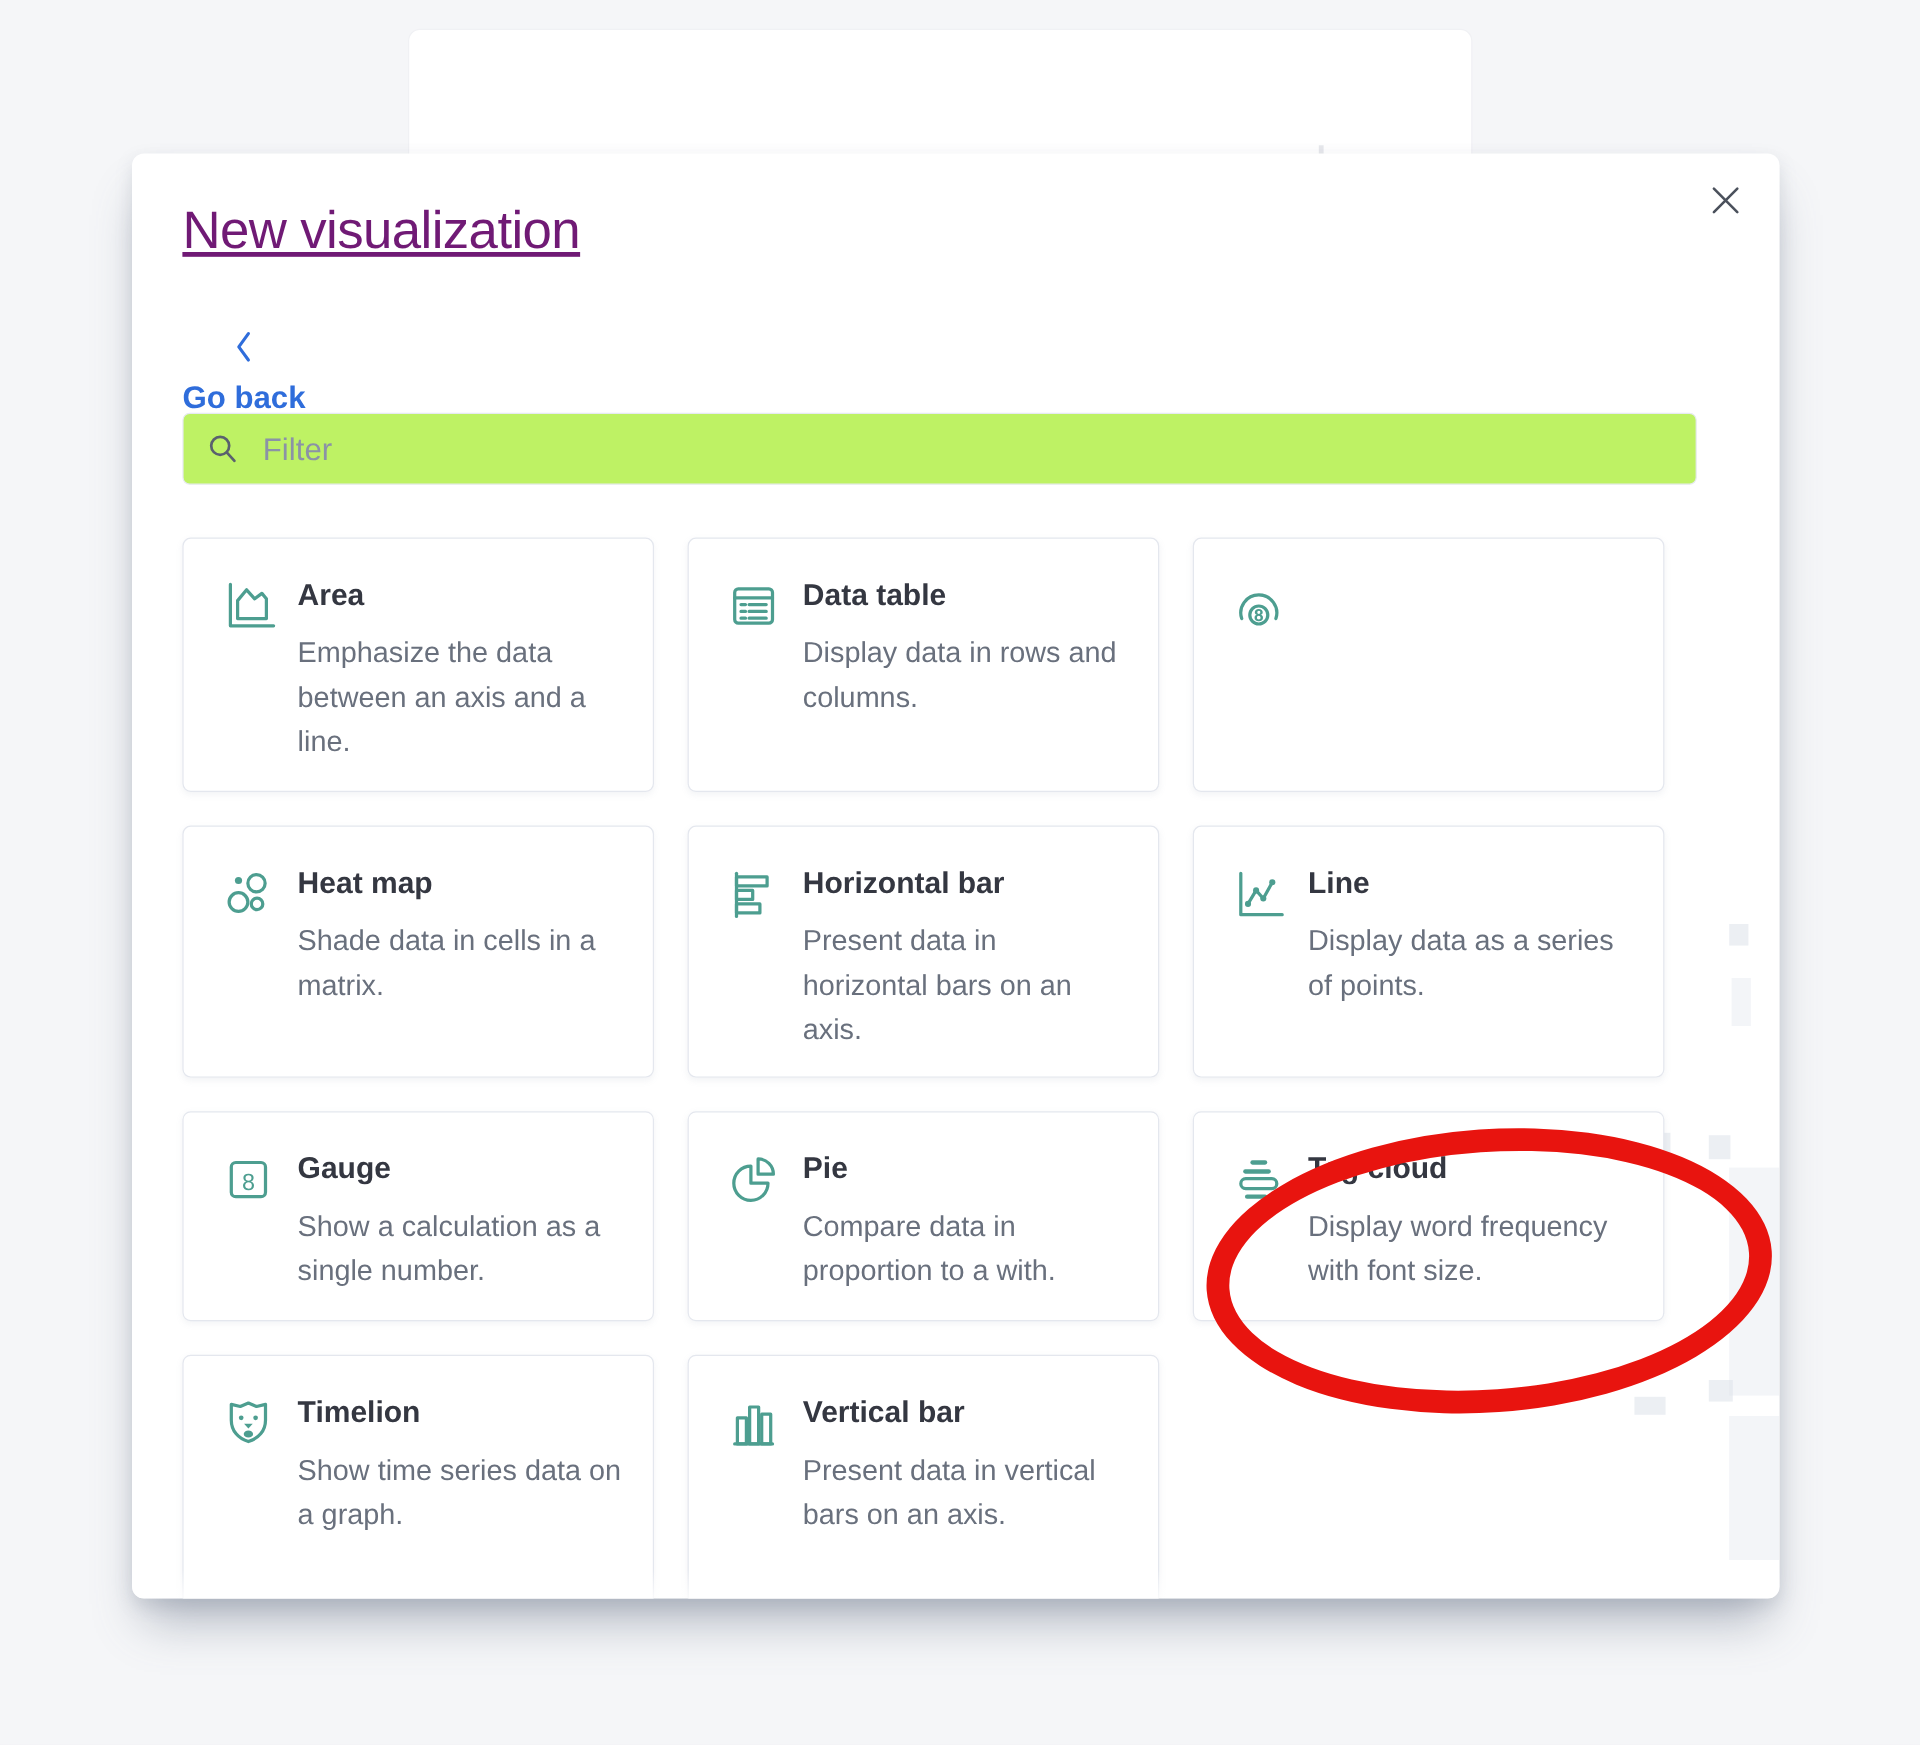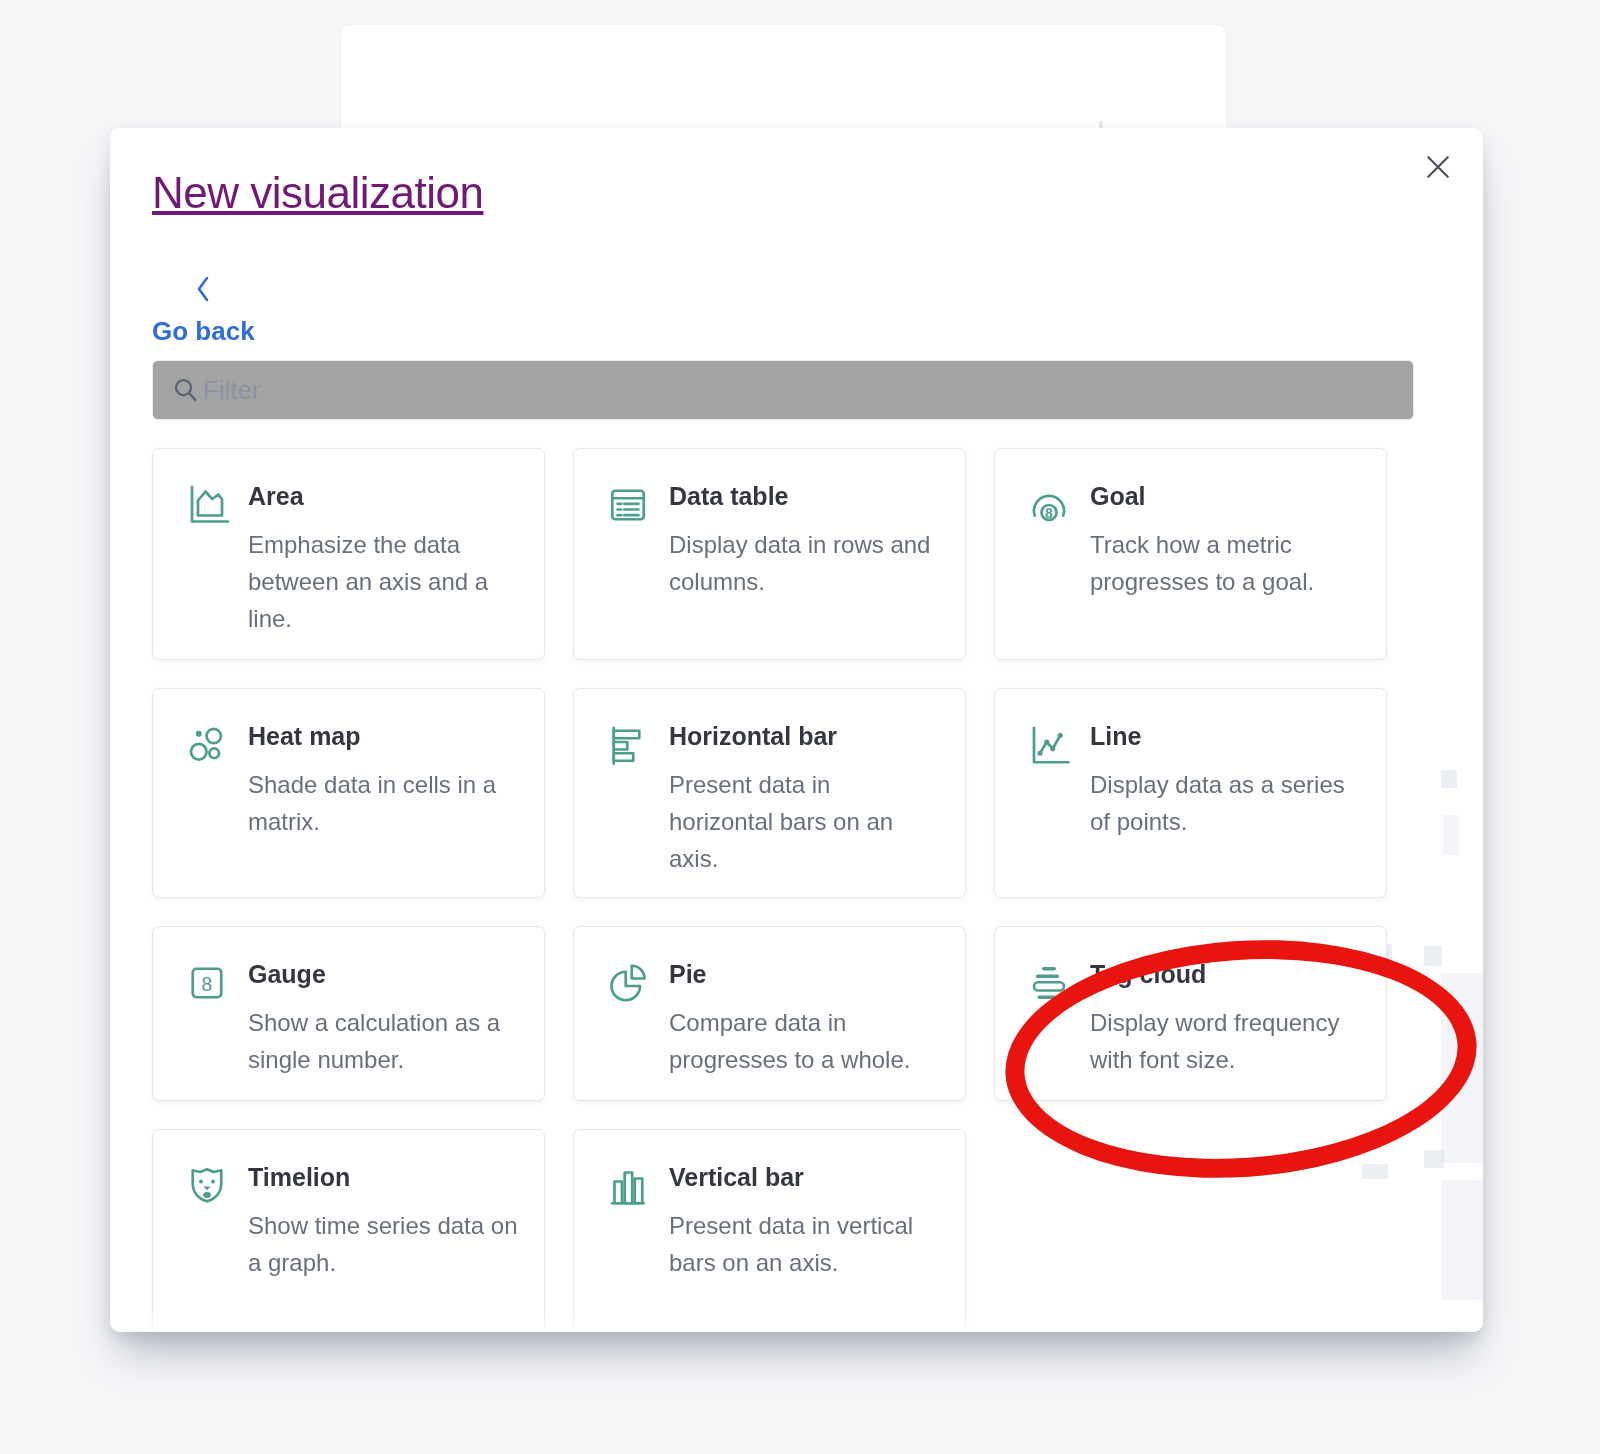--- a/index.html
+++ b/index.html
@@ -14,22 +14,22 @@
   
   .modal{position:absolute;left:110px;top:128px;width:1373px;height:1204px;background:#fff;
     border-radius:10px;overflow:hidden;z-index:10;
     box-shadow:0 28px 38px -10px rgba(96,106,128,.45), 0 6px 14px rgba(110,120,140,.18);}
   .modal-close{position:absolute;top:22px;right:28px;width:34px;height:34px;border:none;background:transparent;
     cursor:pointer;padding:4px;}
   .modal-title{position:absolute;left:42px;top:40px;margin:0;font-size:44px;font-weight:400;color:#701a75;
     letter-spacing:-.5px;text-decoration:underline;}
   .go-back{position:absolute;left:42px;top:146px;display:flex;align-items:center;gap:12px;
     color:#2f6ddb;font-size:26px;font-weight:700;text-decoration:none;cursor:pointer;flex-direction:column;}
-  .filter-box{position:absolute;left:42px;top:232px;width:1262px;height:60px;box-sizing:border-box;
-    display:flex;align-items:center;padding:0 18px;background:#a3a3a3;
+  .filter-box{position:absolute;left:42px;top:216px;width:1262px;height:60px;box-sizing:border-box;
+    display:flex;align-items:center;gap:16px;padding:0 18px;background:#bef264;
     border:1px solid #e7eaf1;border-radius:6px;}
   .filter-input{flex:1;border:none;outline:none;background:transparent;font-size:26px;color:#343741;
     font-family:"Liberation Sans", sans-serif;}
   .filter-input::placeholder{color:#8b93a6;}
 
   
   .grid{position:absolute;left:42px;top:320px;display:grid;z-index:2;
     grid-template-columns:repeat(3,393px);grid-template-rows:212px 210px 175px 210px;
     column-gap:41px;row-gap:46px;gap:28px;}
   .card{position:relative;box-sizing:border-box;background:#fff;border:1px solid #e4e7ee;border-radius:7px;
@@ -129,24 +129,20 @@
     </div>
   </article>
         <article class="card">
     <span class="card-icon">
             <svg viewBox="0 0 32 32" width="48" height="48" fill="none" stroke="#4d9e90" stroke-width="1.8" stroke-linecap="round" stroke-linejoin="round">
               <path d="M6.5 23A10 10 0 1 1 25.5 23"></path>
               <circle cx="16" cy="21" r="5"></circle>
               <text x="16" y="24.6" text-anchor="middle" font-size="9.5" font-weight="bold" fill="#4d9e90" stroke="none" font-family="Liberation Sans, sans-serif">8</text>
             </svg>
           </span>
-    <div class="card-body">
-      <h2 class="card-title">Goal</h2>
-      <p class="card-desc">Track how a metric progresses to a goal.</p>
-    </div>
   </article>
         <article class="card">
     <span class="card-icon">
             <svg viewBox="0 0 32 32" width="48" height="48" fill="none" stroke="#4d9e90" stroke-width="1.8" stroke-linecap="round" stroke-linejoin="round">
               <circle cx="10.5" cy="8.5" r="2" fill="#4d9e90" stroke="none"></circle>
               <circle cx="20.5" cy="10" r="4.8"></circle>
               <circle cx="10.5" cy="20.5" r="5.2"></circle>
               <circle cx="20.8" cy="21.5" r="3.2"></circle>
             </svg>
           </span>
@@ -199,21 +195,21 @@
   </article>
         <article class="card">
     <span class="card-icon">
             <svg viewBox="0 0 32 32" width="48" height="48" fill="none" stroke="#4d9e90" stroke-width="1.8" stroke-linecap="round" stroke-linejoin="round">
               <path d="M14.5 8.5A9.5 9.5 0 1 0 24 18L14.5 18Z"></path>
               <path d="M18.5 4.5A8.5 8.5 0 0 1 27 13L18.5 13Z"></path>
             </svg>
           </span>
     <div class="card-body">
       <h2 class="card-title">Pie</h2>
-      <p class="card-desc">Compare data in progresses to a whole.</p>
+      <p class="card-desc">Compare data in proportion to a with.</p>
     </div>
   </article>
         <article class="card">
     <span class="card-icon">
             <svg viewBox="0 0 32 32" width="48" height="48" fill="none" stroke="#4d9e90" stroke-width="1.8" stroke-linecap="round" stroke-linejoin="round">
               <path d="M12.5 6.5h7" stroke-width="2.4"></path>
               <path d="M8.5 11.5h13" stroke-width="2.4"></path>
               <rect x="6" y="15.5" width="20" height="5.5" rx="2.75"></rect>
               <path d="M9.5 25.5h10" stroke-width="2.4"></path>
             </svg>

